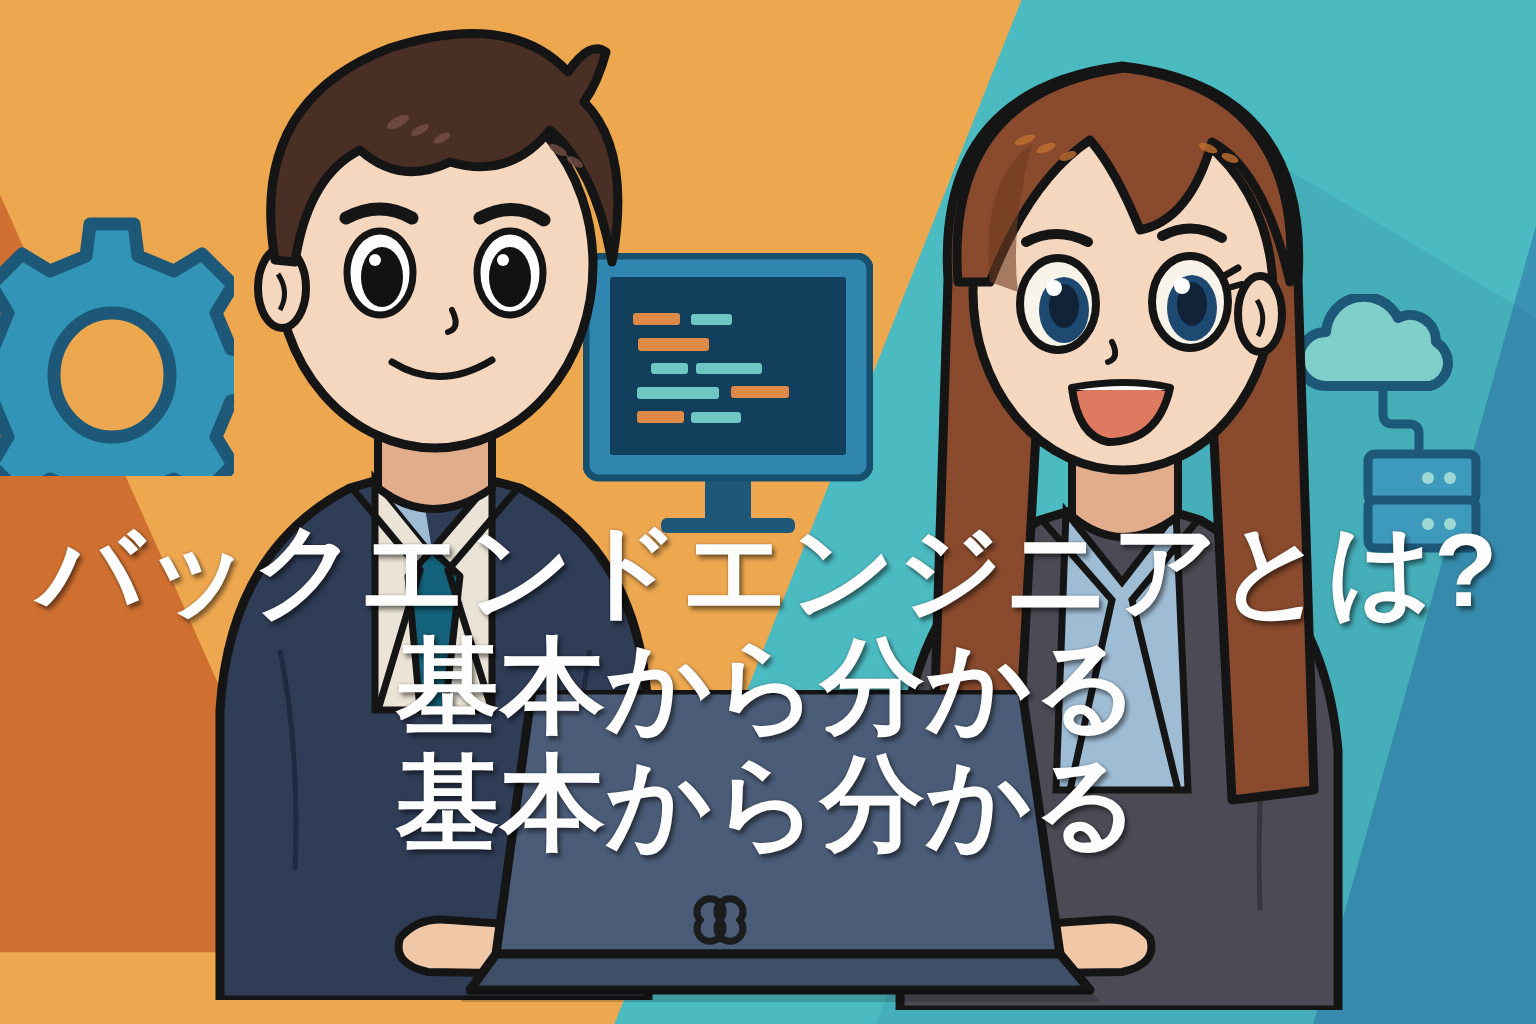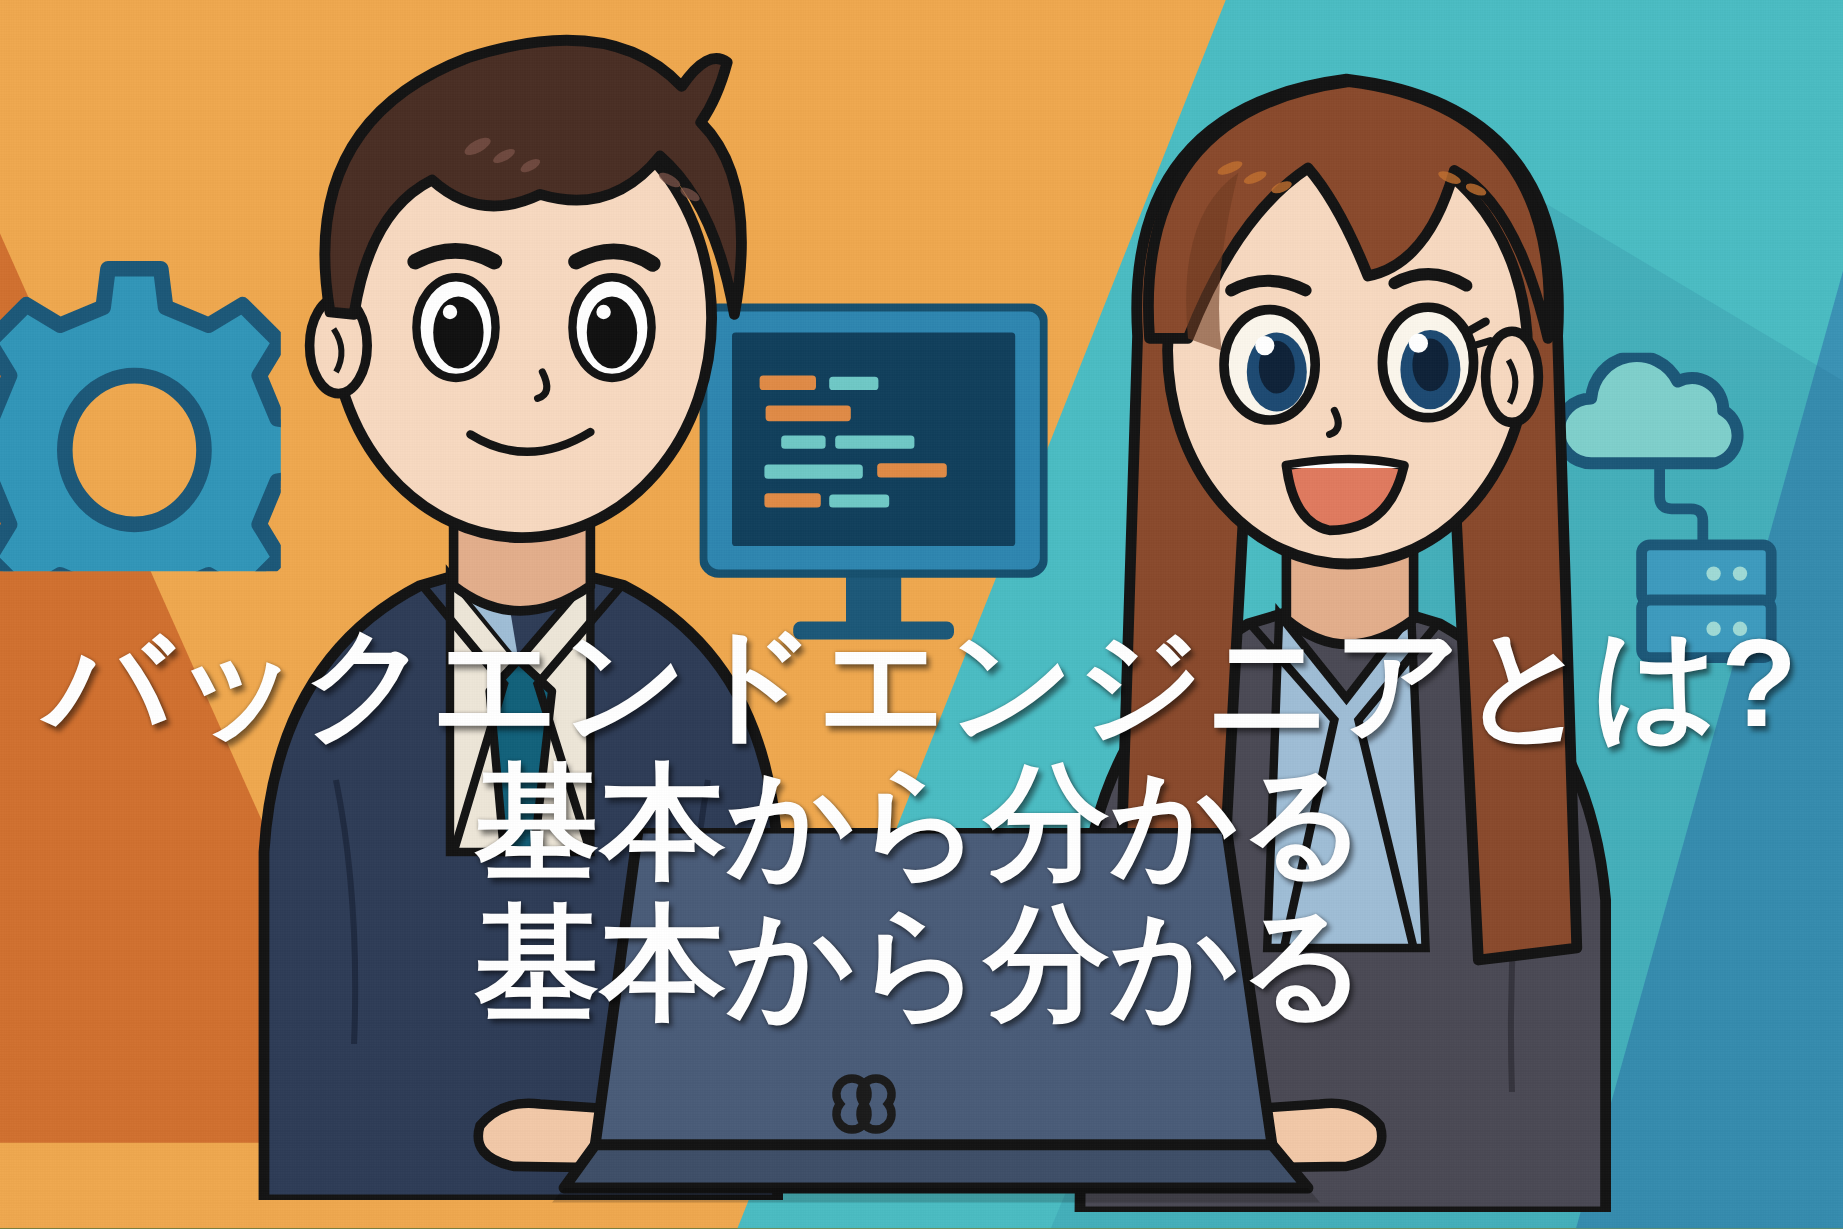--- a/index.html
+++ b/index.html
@@ -6,21 +6,21 @@
     margin: 0;
     padding: 0;
     background: #222;
   }
   #stage {
     position: relative;
     width: 1536px;
     height: 1024px;
     overflow: hidden;
     font-family: "Liberation Sans", "DejaVu Sans", sans-serif;
-    background: #15803d;
+    background: #701a75;
   }
 
   
   .bg-layer { position: absolute; inset: 0; }
 
   .bg-orange-light {
     position: absolute;
     left: 0; top: 0; width: 100%; height: 100%;
     background: #EFA84F;
   }

